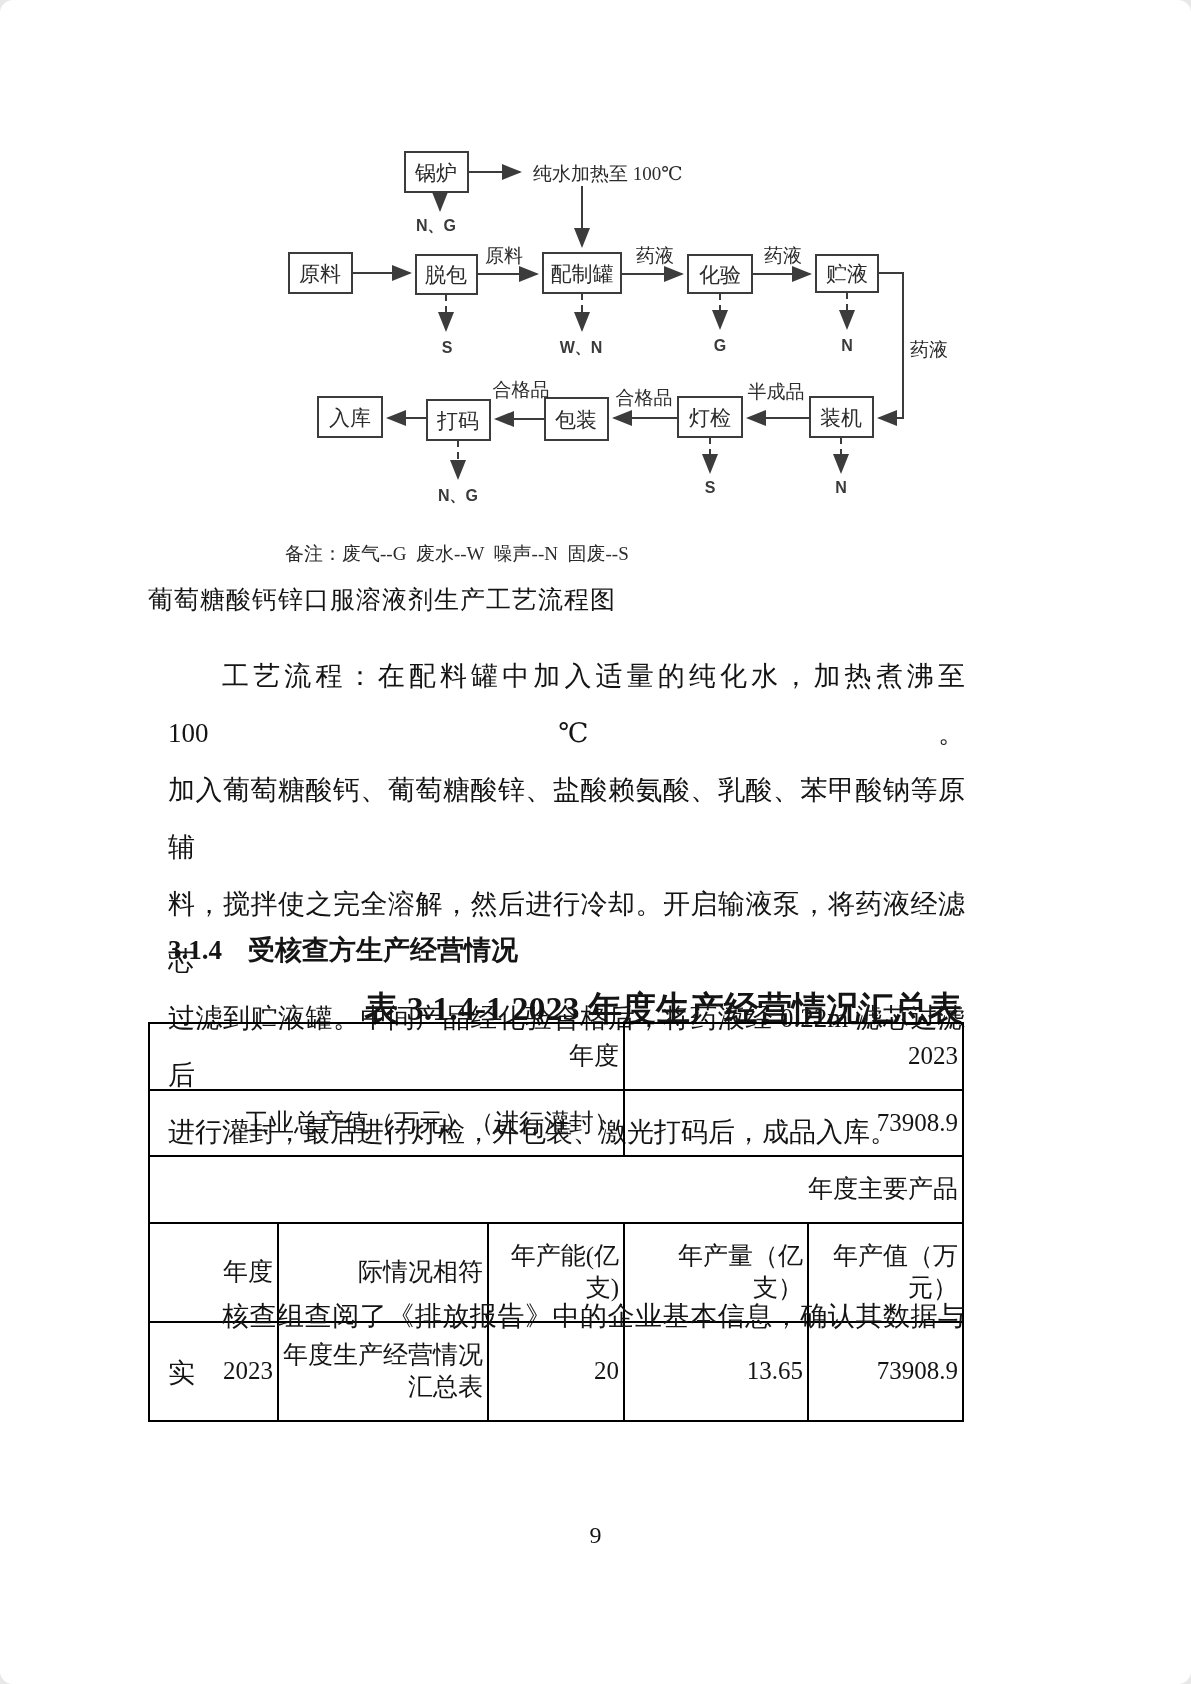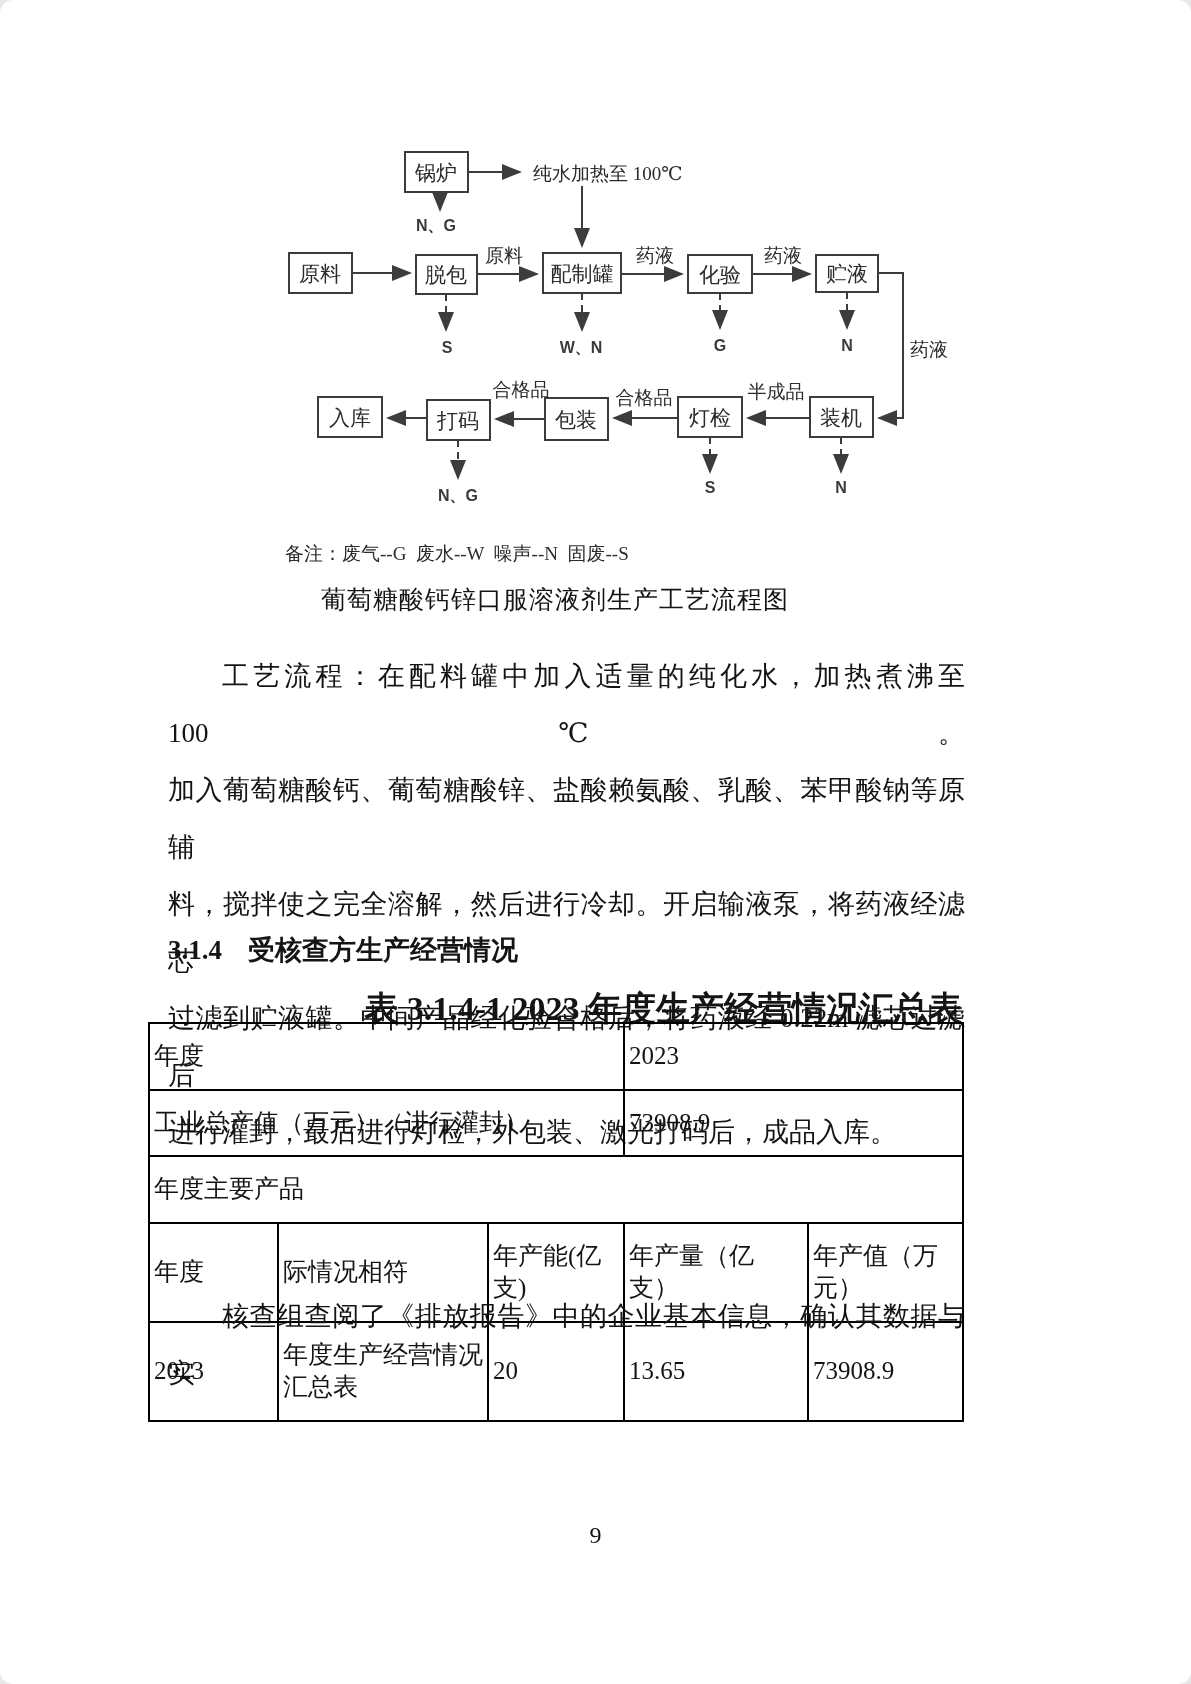--- a/index.html
+++ b/index.html
@@ -12,40 +12,40 @@
   
   svg text{font-family:"Liberation Serif","DejaVu Serif",serif;fill:#2b2b2b;}
   .boxline{fill:#ffffff;stroke:#3c3c3c;stroke-width:2;}
   .nodetext{font-size:21px;}
   .edgetext{font-size:19px;}
   .codetext{font-size:16px;font-weight:bold;font-family:"Liberation Sans","DejaVu Sans",sans-serif;fill:#3a3a3a;}
   .arrow{stroke:#3c3c3c;stroke-width:2;fill:none;}
   .dashed{stroke-dasharray:7 5;}
   .notetext{font-size:19px;}
   
-  .fig-caption{left:148px;top:583px;width:814px;text-align:center;font-size:25px;letter-spacing:1px;}
+  .fig-caption{left:148px;top:583px;width:814px;text-align:left;font-size:25px;letter-spacing:1px;}
   
   .para{left:168px;width:797px;font-size:27px;line-height:57px;}
   .p1{top:648px;}
   .p2{top:1288px;}
   .bl{display:block;white-space:nowrap;}
   .just{white-space:normal;text-align:justify;text-align-last:justify;}
   .ind{text-indent:2em;}
   
   .heading{left:168px;top:932px;font-size:27px;font-weight:bold;}
   .heading .num{margin-right:26px;}
   
   .tbl-caption{left:148px;top:986px;width:814px;text-align:right;font-size:34px;font-weight:bold;}
   table.main{
     position:absolute;left:148px;top:1022px;width:814px;
     border-collapse:collapse;table-layout:fixed;
     font-size:25px;color:#141414;
   }
   table.main td,table.main th{
-    border:2px solid #000;text-align:left;vertical-align:middle;
+    border:2px solid #000;text-align:right;vertical-align:middle;
     font-weight:normal;padding:16px 4px;overflow:hidden;line-height:1.3;
   }
   .rh1{height:44px;} .rh2{height:44px;} .rh3{height:22px;} .rh4{height:42px;} .rh5{height:68px;}
   
   .pagenum{left:0;top:1522px;width:1191px;text-align:center;font-size:24px;}
 </style>
 </head>
 <body>
 
 <div class="page">

